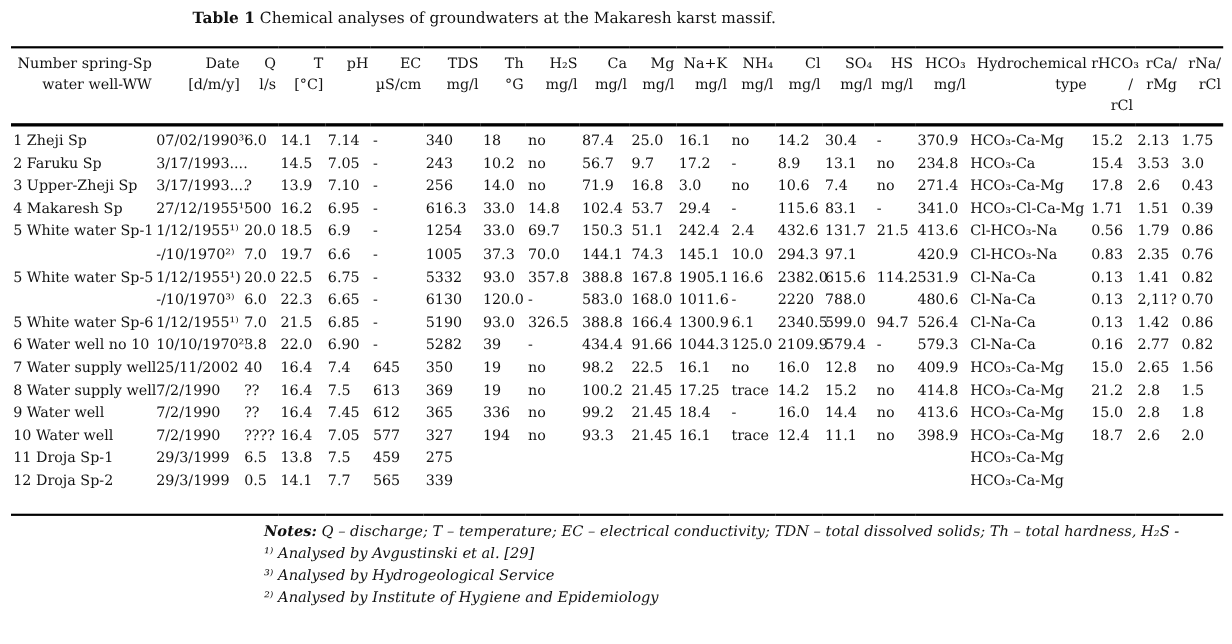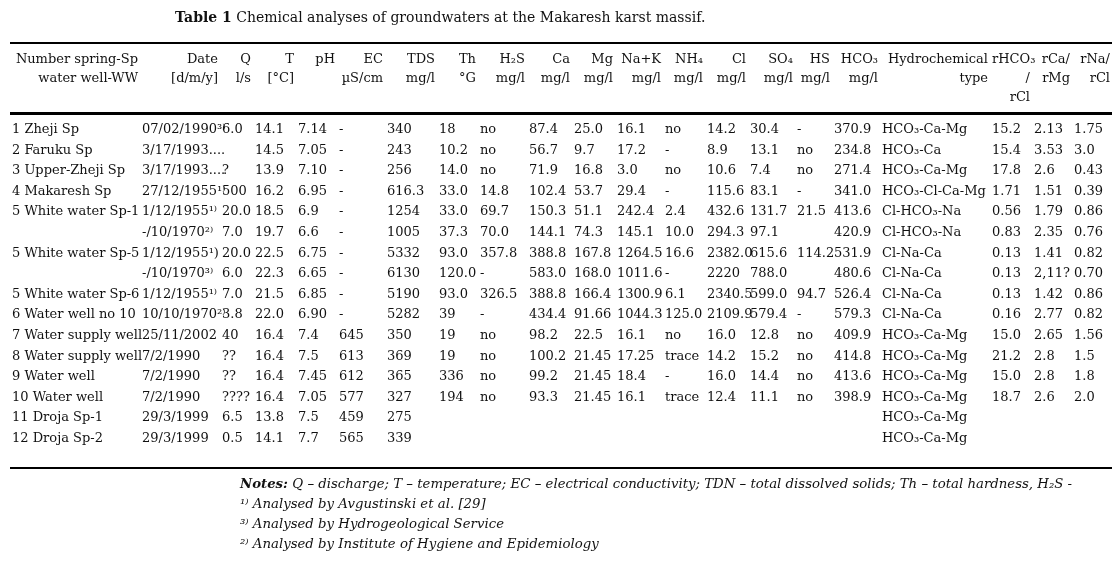--- a/index.html
+++ b/index.html
@@ -296,21 +296,21 @@
         <td>1/12/1955¹)</td>
         <td>20.0</td>
         <td>22.5</td>
         <td>6.75</td>
         <td>-</td>
         <td>5332</td>
         <td>93.0</td>
         <td>357.8</td>
         <td>388.8</td>
         <td>167.8</td>
-        <td>1264.5</td>
+        <td>1905.1</td>
         <td>16.6</td>
         <td>2382.0</td>
         <td>615.6</td>
         <td>114.2</td>
         <td>531.9</td>
         <td>Cl-Na-Ca</td>
         <td>0.13</td>
         <td>1.41</td>
         <td>0.82</td>
       </tr>

